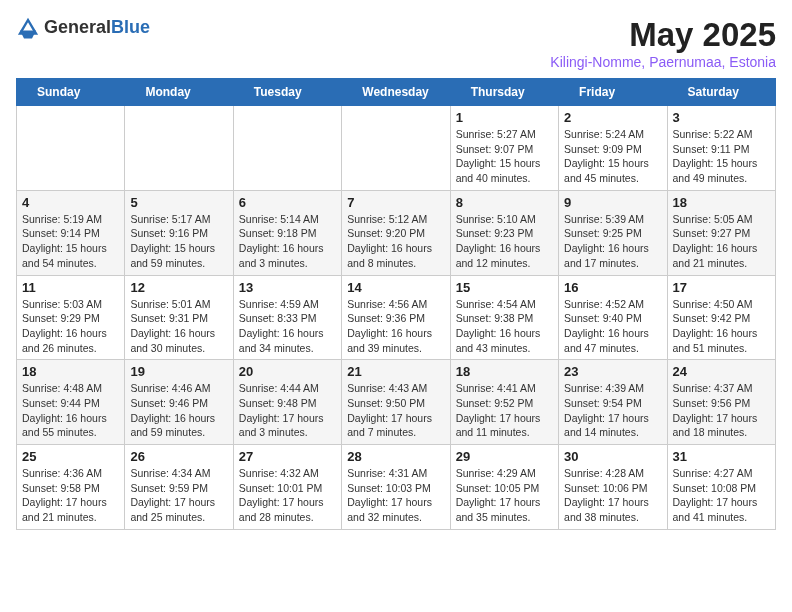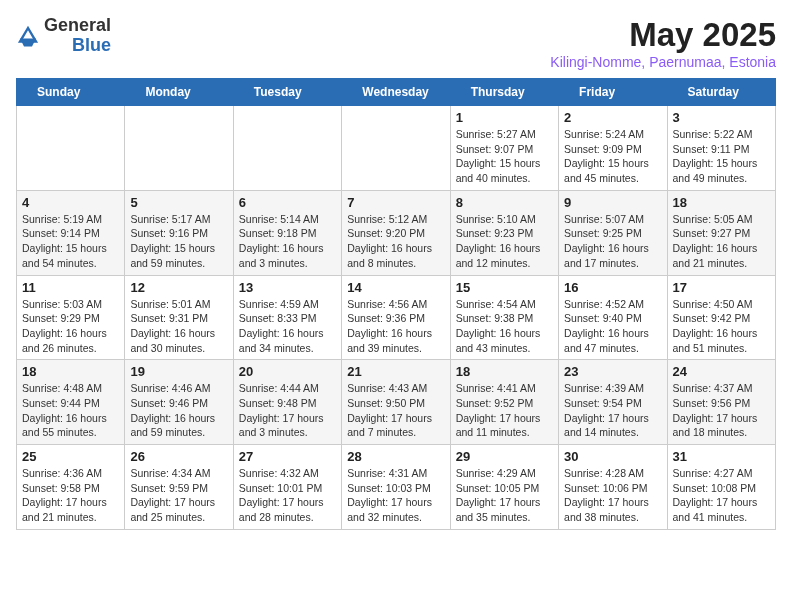--- a/index.html
+++ b/index.html
@@ -16,23 +16,21 @@
       align-items: flex-start;
       margin-bottom: 8px;
     }
     .logo {
       display: flex;
       align-items: center;
       gap: 4px;
     }
     .logo-text {
       display: flex;
-      flex-direction: column;
       line-height: 1.1;
-      text-align: right;
     }
     .logo-general {
       font-size: 18px;
       font-weight: bold;
       color: #333;
     }
     .logo-blue {
       font-size: 18px;
       font-weight: bold;
       color: #2a6db5;
@@ -185,21 +183,21 @@
         </td>
         <td>
           <span class="day-num">8</span>
           <div class="day-info">Sunrise: 5:10 AM
 Sunset: 9:23 PM
 Daylight: 16 hours
 and 12 minutes.</div>
         </td>
         <td>
           <span class="day-num">9</span>
-          <div class="day-info">Sunrise: 5:07 AM
+          <div class="day-info">Sunrise: 5:39 AM
 Sunset: 9:25 PM
 Daylight: 16 hours
 and 17 minutes.</div>
         </td>
         <td>
           <span class="day-num">18</span>
           <div class="day-info">Sunrise: 5:05 AM
 Sunset: 9:27 PM
 Daylight: 16 hours
 and 21 minutes.</div>

